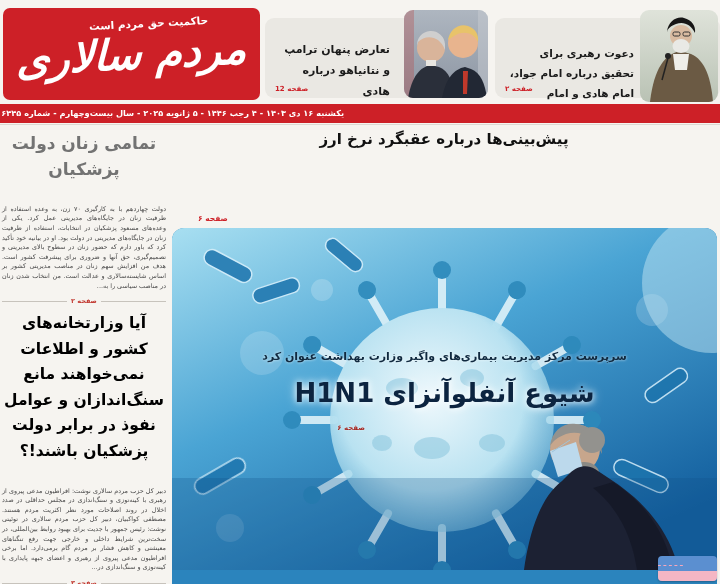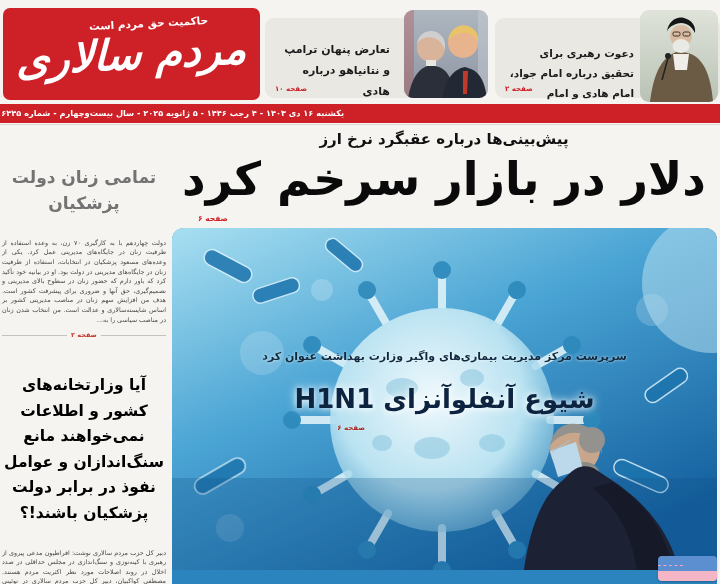--- a/index.html
+++ b/index.html
@@ -59,37 +59,36 @@
   .photo-story svg{position:absolute;inset:0;}
   .photo-story .kicker{
     position:absolute;top:122px;left:0;right:0;text-align:center;
     font-size:11px;font-weight:bold;color:#10293f;
     text-shadow:0 0 3px rgba(255,255,255,.75);
   }
   .photo-story .headline{
     position:absolute;top:150px;left:0;right:0;text-align:center;
     font-size:26px;font-weight:bold;color:#0c2440;
     text-shadow:0 0 6px rgba(255,255,255,.9),0 0 12px rgba(255,255,255,.7);
-    margin-top:6px;
   }
   .photo-story .pageref{
     position:absolute;top:196px;right:352px;font-size:7px;color:#a52a25;font-weight:bold;
     text-shadow:0 0 2px rgba(255,255,255,.6);
   }
   
   .badge{
     position:absolute;left:658px;top:556px;width:59px;height:25px;border-radius:4px;
     overflow:hidden;box-shadow:0 1px 2px rgba(0,0,0,.25);background:#5b8fd0;
   }
   .badge .dashes{height:15px;color:#f6a7bc;font-size:8px;font-weight:bold;text-align:left;line-height:15px;letter-spacing:1px;overflow:hidden;}
   .badge .strip{height:10px;background:#f4b6c4;}
   
   .leftcol{position:absolute;left:2px;top:130px;width:164px;direction:rtl;}
   .article{margin-bottom:2px;}
-  .article .title{text-align:center;font-weight:bold;margin-top:34px;}
+  .article .title{text-align:center;font-weight:bold;}
   .t-gray{color:#737373;font-size:17px;line-height:1.55;}
   .t-maroon{color:#000000;font-size:15.5px;line-height:1.65;}
   .t-maroon-lg{color:#8c2b22;font-size:17px;line-height:1.6;}
   .article .body{
     margin-top:22px;font-size:6.4px;line-height:1.5;color:#474747;
     text-align:justify;text-align-last:right;
   }
   .divider{display:flex;align-items:center;gap:4px;margin:6px 0 6px 0;}
   .divider .line{flex:1;height:1px;background:#c7c3bc;}
   .divider .pageref{font-size:6.5px;color:#c23a32;font-weight:bold;white-space:nowrap;}
@@ -99,21 +98,21 @@
 
 <div class="page">
 
   <div class="masthead">
     <div class="slogan">حاکمیت حق مردم است</div>
     <div class="title">مردم سالاری</div>
   </div>
 
   <div class="topbox box-trump">
     <div class="headline">تعارض پنهان ترامپ و نتانیاهو درباره هادی</div>
-    <div class="pageref">صفحه ۱۰</div>
+    <div class="pageref">صفحه 12</div>
     <div class="photo">
       <svg width="84" height="88" viewBox="0 0 84 88">
         <defs>
           <linearGradient id="bgTN" x1="0" y1="0" x2="0" y2="1">
             <stop offset="0" stop-color="#aeb6c0"></stop>
               <stop offset="1" stop-color="#8c95a2"></stop>
           </linearGradient>
         </defs>
         <rect width="84" height="88" fill="url(#bgTN)"></rect>
         <rect x="0" y="0" width="10" height="88" fill="#b84a4a" opacity="0.35"></rect>
@@ -157,21 +156,20 @@
     </div>
   </div>
 
   <div class="datebar">
     <div class="datetext">یکشنبه ۱۶ دی ۱۴۰۳ - ۴ رجب ۱۴۴۶ - ۵ ژانویه ۲۰۲۵ - سال بیست‌وچهارم - شماره ۶۴۴۵ - ۱۲ صفحه - ۱۰۰۰۰ تومان</div>
   </div>
   <div class="rule"></div>
 
   <div class="lead">
     <div class="kicker">پیش‌بینی‌ها درباره عقبگرد نرخ ارز</div>
-    <div class="headline">دلار در بازار سرخم کرد</div>
     <div class="pageref">صفحه ۶</div>
   </div>
 
   <div class="photo-story">
     <svg viewBox="0 0 545 342" width="545" height="342">
       <defs>
         <linearGradient id="seaBG" x1="0" y1="0" x2="0.7" y2="1">
           <stop offset="0" stop-color="#a8dff1"></stop>
           <stop offset="0.45" stop-color="#4aa4d4"></stop>
           <stop offset="1" stop-color="#135f9e"></stop>

